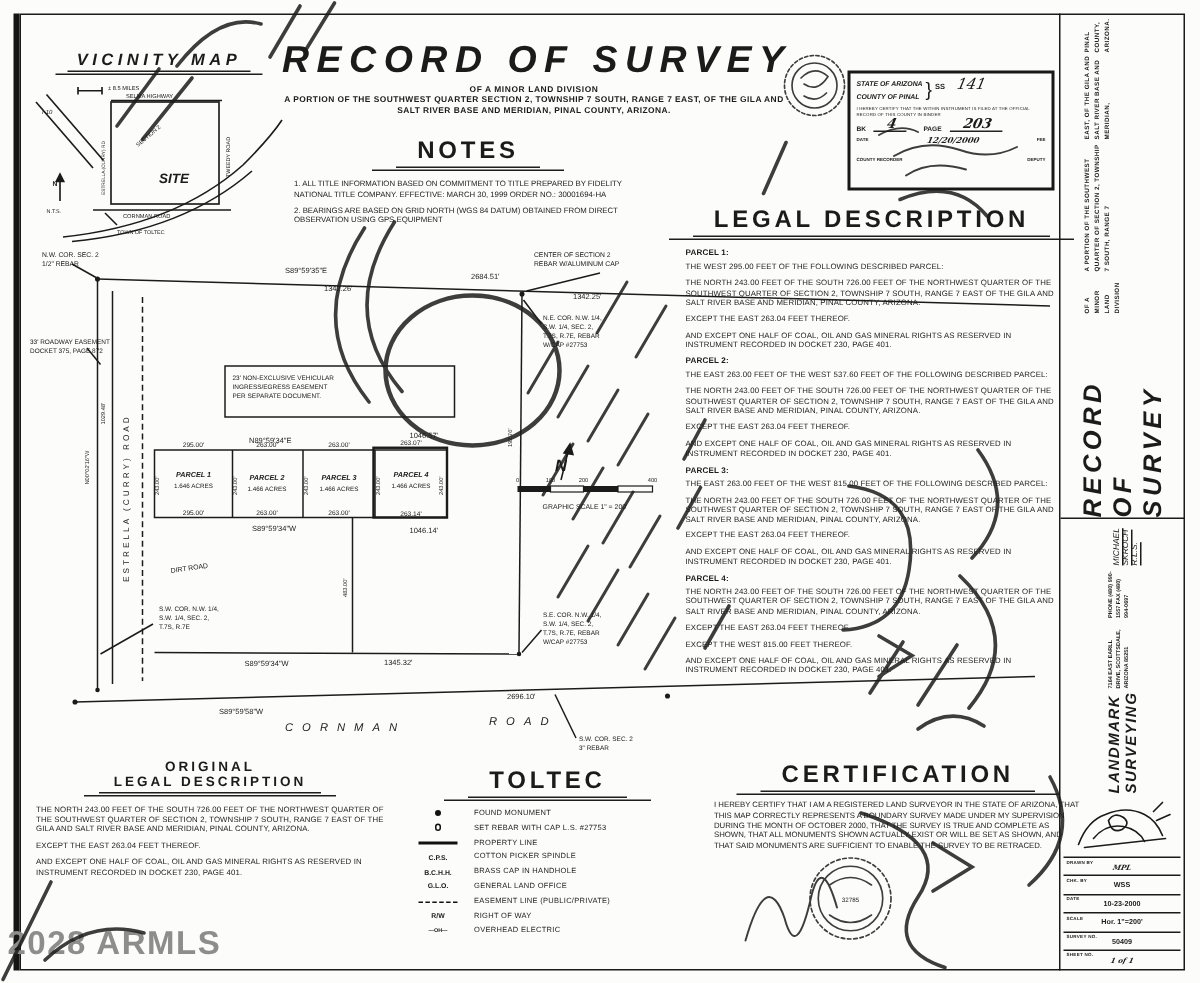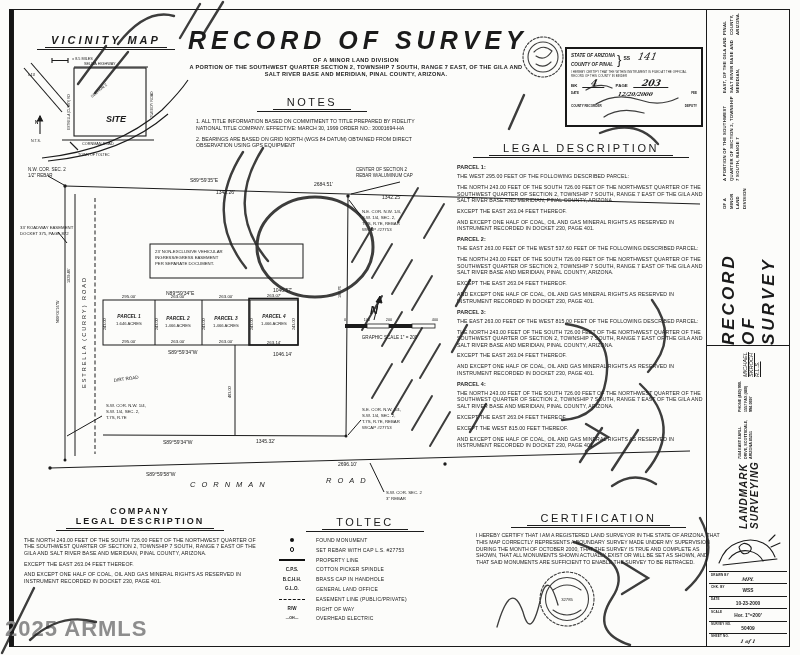--- a/index.html
+++ b/index.html
@@ -3,21 +3,21 @@
 <meta charset="utf-8">
 <style>
   * { margin:0; padding:0; box-sizing:border-box; }
   body { width:800px; height:655px; background:#fbfbf8; font-family:"Liberation Sans", sans-serif; color:#1b1b1b; overflow:hidden; }
   .page { position:relative; width:800px; height:655px; background:#fcfcfa; }
   .abs { position:absolute; }
   .frame { left:13px; top:9px; width:777px; height:638px; border:1.6px solid #1a1a1a; z-index:1; }
   .frame-left { left:9px; top:9px; width:4px; height:638px; background:#151515; z-index:1; }
   .z { z-index:10; }
   svg text { fill:#1b1b1b; font-family:"Liberation Sans", sans-serif; }
-  .sec-title { display:inline-block; font-weight:normal; letter-spacing:2.5px; font-size:11px; border-bottom:1.6px solid #1d1d1d; padding:0 14px 1px; position:relative; }
+  .sec-title { display:inline-block; font-weight:bold; letter-spacing:2.5px; font-size:16px; border-bottom:1.6px solid #1d1d1d; padding:0 14px 1px; position:relative; }
   .sec-title::after { content:""; position:absolute; left:-16px; right:-16px; bottom:-3px; border-bottom:1px solid #1d1d1d; }
   .tiny { font-size:5.2px; line-height:1.24; letter-spacing:.1px; }
   .tiny p { margin-bottom:4.5px; }
   .head6 { font-size:5.4px; font-weight:bold; margin-bottom:2.5px; }
   
   .main-title { font-size:25px; font-weight:bold; font-style:italic; letter-spacing:5px; white-space:nowrap; }
   .sub1 { font-size:5.6px; font-weight:bold; letter-spacing:.4px; margin-top:2px; }
   .sub2 { font-size:5.6px; font-weight:bold; letter-spacing:.3px; margin-top:1px; line-height:1.3; }
   
   .stamp { left:565px; top:47px; width:138px; height:80px; border:2px solid #181818; padding:3px 4px; background:rgba(252,252,250,.6); }
@@ -291,21 +291,21 @@
       <div class="head6">PARCEL 4:</div>
       <p>THE NORTH 243.00 FEET OF THE SOUTH 726.00 FEET OF THE NORTHWEST QUARTER OF THE SOUTHWEST QUARTER OF SECTION 2, TOWNSHIP 7 SOUTH, RANGE 7 EAST OF THE GILA AND SALT RIVER BASE AND MERIDIAN, PINAL COUNTY, ARIZONA.</p>
       <p>EXCEPT THE EAST 263.04 FEET THEREOF.</p>
       <p>EXCEPT THE WEST 815.00 FEET THEREOF.</p>
       <p>AND EXCEPT ONE HALF OF COAL, OIL AND GAS MINERAL RIGHTS AS RESERVED IN INSTRUMENT RECORDED IN DOCKET 230, PAGE 401.</p>
     </div>
   </div>
 
   <div class="abs z orig">
     <span class="orig-underline">
-      <span class="orig-t" style="display:block;">COMPANY</span>
+      <span class="orig-t" style="display:block;">ORIGINAL</span>
       <span class="orig-t" style="display:block;">LEGAL DESCRIPTION</span>
     </span>
     <div class="orig-body tiny">
       <p>THE NORTH 243.00 FEET OF THE SOUTH 726.00 FEET OF THE NORTHWEST QUARTER OF THE SOUTHWEST QUARTER OF SECTION 2, TOWNSHIP 7 SOUTH, RANGE 7 EAST OF THE GILA AND SALT RIVER BASE AND MERIDIAN, PINAL COUNTY, ARIZONA.</p>
       <p>EXCEPT THE EAST 263.04 FEET THEREOF.</p>
       <p>AND EXCEPT ONE HALF OF COAL, OIL AND GAS MINERAL RIGHTS AS RESERVED IN INSTRUMENT RECORDED IN DOCKET 230, PAGE 401.</p>
     </div>
   </div>
 
   <div class="abs z legend">
@@ -410,21 +410,21 @@
           <span class="tb-l">SURVEY NO.</span>
           <span class="tb-v">50409</span>
         </div>
       <div class="tb-row" style="border-bottom:none;">
           <span class="tb-l">SHEET NO.</span>
           <span class="tb-v hand">1 of 1</span>
         </div>
     </div>
   </div>
 
-  <div class="abs wm">2025 ARMLS</div>
+  <div class="abs wm">2028 ARMLS</div>
 
   <svg class="abs overlay" width="800" height="655" viewBox="0 0 800 655">
     <g stroke="#1c1c1c" fill="none" stroke-linecap="round" opacity=".85">
       <g stroke-width="2.4">
         <path d="M95,93 L128,52"></path>
           <path d="M78,84 L106,46"></path>
         <path d="M180,38 L200,4"></path>
           <path d="M204,33 L223,2"></path>
         <path d="M118,44 Q146,8 174,16"></path>
         <path d="M243,152 Q203,214 246,268"></path>

